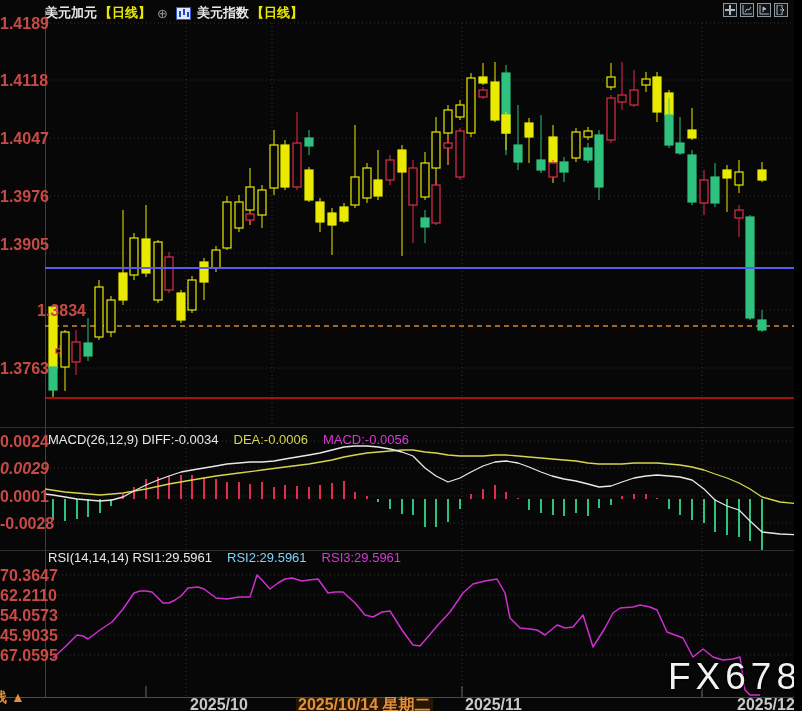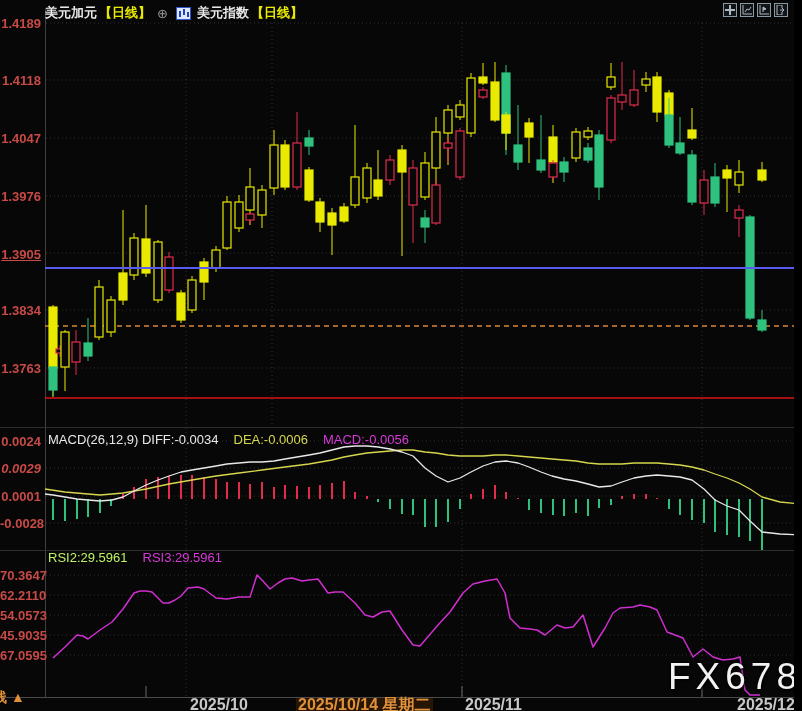--- a/index.html
+++ b/index.html
@@ -8,21 +8,21 @@
   #chart-svg{position:absolute;left:0;top:0;}
   .hdr{position:absolute;left:45px;top:4px;height:18px;display:flex;align-items:center;gap:2px;
        font-size:13px;font-weight:700;}
   .hdr .sym{color:#e8e8e8;}
   .hdr .per{color:#eaea00;}
   .hdr .plus{color:#9a9a9a;margin:0 4px;font-weight:400;font-size:13px;}
   .hdr .cicon{width:15px;height:13px;margin:0 4px 0 2px;}
   .toolbar{position:absolute;right:6px;top:3px;display:flex;gap:3px;}
   .tbtn{width:14px;height:14px;border:1px solid #8d97a0;background:#10151a;display:flex;
         align-items:center;justify-content:center;box-sizing:border-box;}
-  .axlab{position:absolute;left:0;width:41px;text-align:right;font-size:13px;font-weight:700;
+  .axlab{position:absolute;left:0;width:41px;text-align:right;font-size:16px;font-weight:700;
          color:#c84a46;line-height:13px;}
   .panlab{position:absolute;left:48px;display:flex;gap:15px;font-size:13px;font-weight:400;}
   .panlab .w{color:#e8e8e8;}
   .panlab .y{color:#d6d64e;}
   .panlab .m{color:#d838d8;}
   .bluelab{position:absolute;right:2px;font-size:13px;font-weight:700;color:#7f82ff;}
   .datelab{position:absolute;font-size:16px;font-weight:700;color:#c8c8c8;top:698px;line-height:13px;}
   .datelab.hl{color:#e0913a;background:rgba(140,66,0,.25);padding:0 2px;}
   .corner{position:absolute;left:-7px;top:689px;font-size:14px;font-weight:700;color:#e0913a;}
   .wm{position:absolute;left:668px;top:656px;font-size:37px;font-weight:400;color:#f2f2f2;
@@ -334,36 +334,37 @@
       </svg>
     </div>
   </div>
 
   <div class="panlab" style="top:432px;">
     <span class="w">MACD(26,12,9) DIFF:-0.0034</span>
     <span class="y">DEA:-0.0006</span>
     <span class="m">MACD:-0.0056</span>
   </div>
   <div class="panlab" style="top:550px;">
-    <span class="y" style="color:#bef264;">RSI2:29.5961</span>
+    <span class="w">RSI(14,14,14) RSI1:29.5961</span>
+    <span class="y" style="color:#7dd3fc;">RSI2:29.5961</span>
     <span class="m">RSI3:29.5961</span>
   </div>
 
   <div class="bluelab" style="top:252px;"></div>
 
   <div class="wm">FX678</div>
   <div class="corner">线 ▲</div>
 
   <div id="labels">
       <div class="axlab" style="top: 17px;">1.4189</div>
       <div class="axlab" style="top: 74px;">1.4118</div>
       <div class="axlab" style="top: 132px;">1.4047</div>
       <div class="axlab" style="top: 190px;">1.3976</div>
-      <div class="axlab" style="top: 248px; text-decoration: underline;">1.3905</div>
-      <div class="axlab" style="top: 304px;">1.3834</div>
+      <div class="axlab" style="top: 238px;">1.3905</div>
+      <div class="axlab" style="top: 304px; padding-left: 37px;">1.3834</div>
       <div class="axlab" style="top: 362px;">1.3763</div>
       <div class="axlab" style="top: 435px;">0.0024</div>
       <div class="axlab" style="top: 462px; font-style: italic;">0.0029</div>
       <div class="axlab" style="top: 490px;">0.0001</div>
       <div class="axlab" style="top: 517px;">-0.0028</div>
       <div class="axlab" style="top: 569px;">70.3647</div>
       <div class="axlab" style="top: 589px;">62.2110</div>
       <div class="axlab" style="top: 609px;">54.0573</div>
       <div class="axlab" style="top: 629px;">45.9035</div>
       <div class="axlab" style="top: 649px;">67.0595</div>

